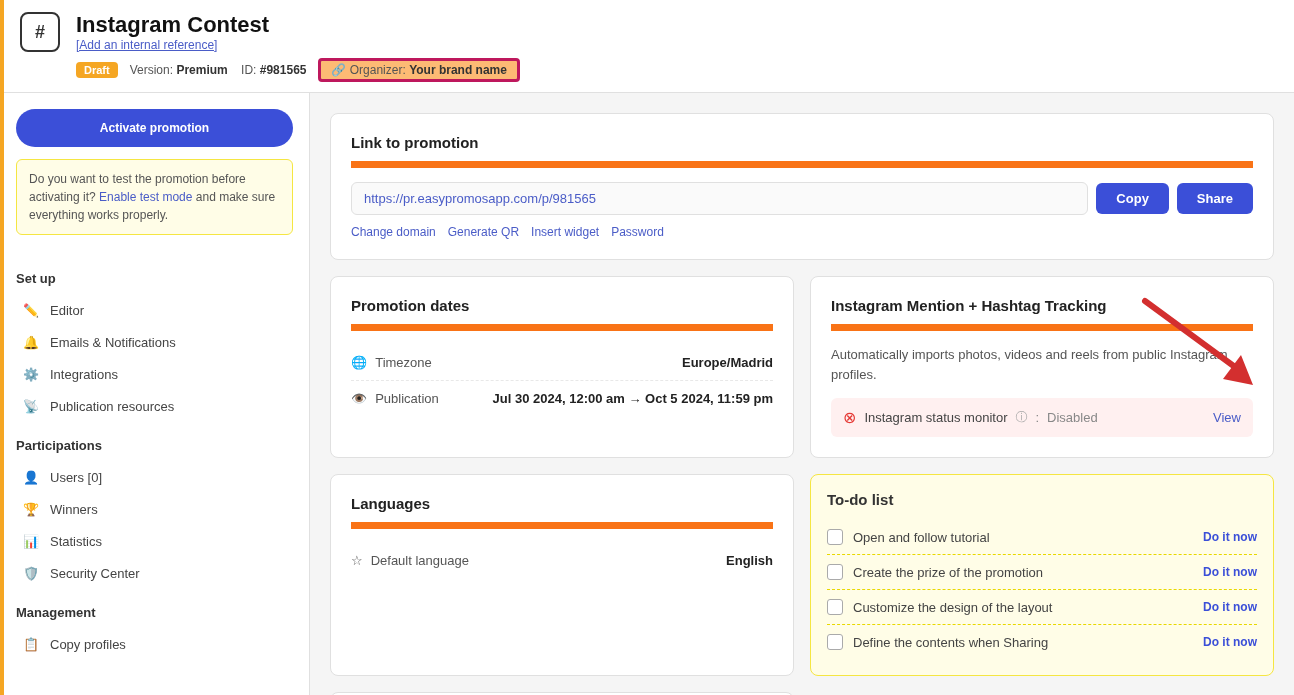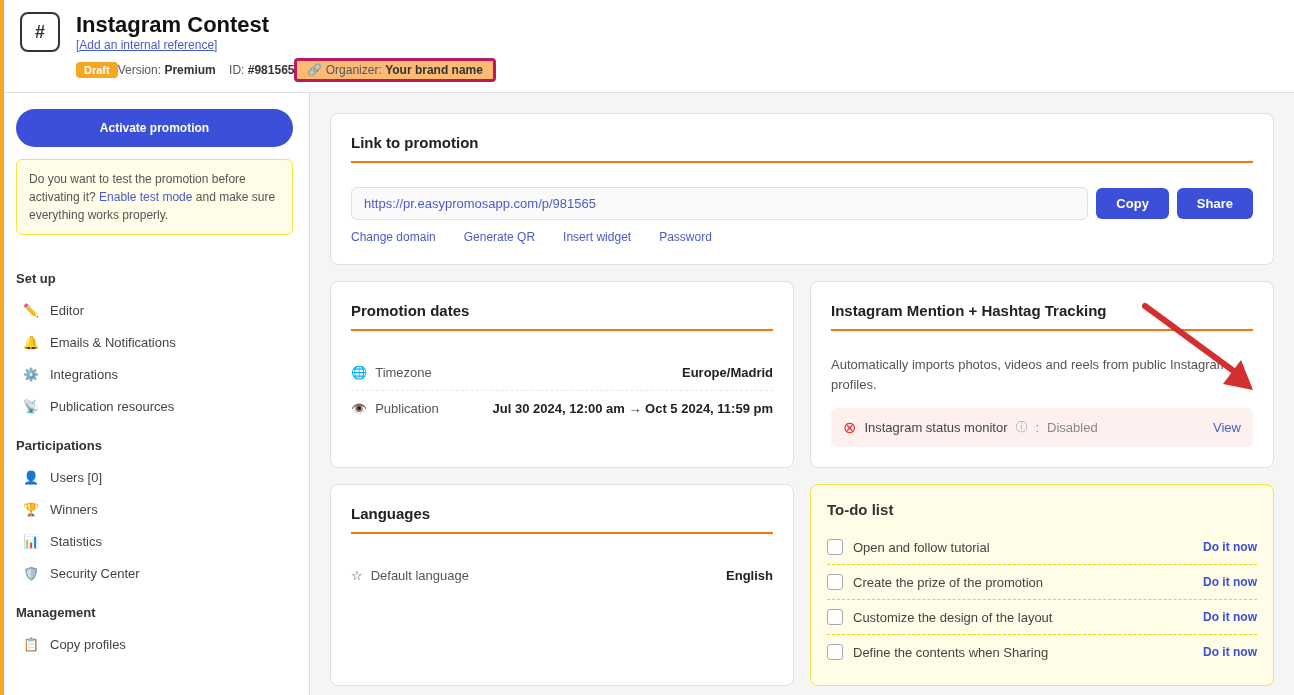--- a/index.html
+++ b/index.html
@@ -23,21 +23,21 @@
     }
     .header-info { flex: 1; }
     .header-title {
       font-size: 22px; font-weight: 700; color: #111;
     }
     .header-ref {
       color: #4a5cc7; font-size: 12px; cursor: pointer; text-decoration: underline;
       margin-bottom: 6px; display: block;
     }
     .header-meta {
-      display: flex; align-items: center; flex-wrap: wrap; text-align: right;
+      display: flex; align-items: center; gap: 12px; flex-wrap: wrap; text-align: right;
     }
     .badge-draft {
       background: #f5a623; color: #fff; font-size: 11px; font-weight: 600;
       padding: 2px 8px; border-radius: 4px;
     }
     .header-meta-text { font-size: 12px; color: #555; }
     .header-meta-text strong { font-weight: 600; color: #333; }
     .header-organizer {
       background: #fdba74; border: 3px solid #be185d; border-radius: 4px;
       padding: 2px 10px; font-size: 12px; color: #555;
@@ -115,43 +115,43 @@
     .card {
       background: #fff;
       border: 1px solid #e0e0e0;
       border-radius: 8px;
       padding: 20px;
     }
     .card-full { grid-column: 1 / -1; }
 
     .card-title {
       font-size: 15px; font-weight: 600; color: #222;
-      border-bottom: 2px solid #f97316;
-      padding-bottom: 10px; margin-bottom: 24px;
+      border-bottom: 7px solid #f97316;
+      padding-bottom: 10px; margin-bottom: 14px;
     }
 
     .link-row {
       display: flex; align-items: center; gap: 8px;
     }
     .url-display {
       flex: 1; padding: 8px 12px;
       border: 1px solid #e0e0e0; border-radius: 6px;
       font-size: 13px; color: #4a5cc7; background: #fafafa;
     }
     .btn-copy {
       background: #3b4fd8; color: #fff; border: none; border-radius: 6px;
       padding: 8px 20px; font-size: 13px; font-weight: 600; cursor: pointer;
     }
     .btn-share {
       background: #3b4fd8; color: #fff; border: none; border-radius: 6px;
       padding: 8px 20px; font-size: 13px; font-weight: 600; cursor: pointer;
     }
 
     .link-actions {
-      display: flex; gap: 28px; margin-top: 10px;
+      display: flex; gap: 12px; margin-top: 10px;
     }
     .link-action {
       color: #4a5cc7; font-size: 12px; cursor: pointer;
     }
 
     .info-row {
       display: flex; align-items: center; justify-content: space-between;
       padding: 10px 0; border-bottom: 1px dashed #e8e8e8; font-size: 13px;
     }
     .info-row:last-child { border-bottom: none; }

